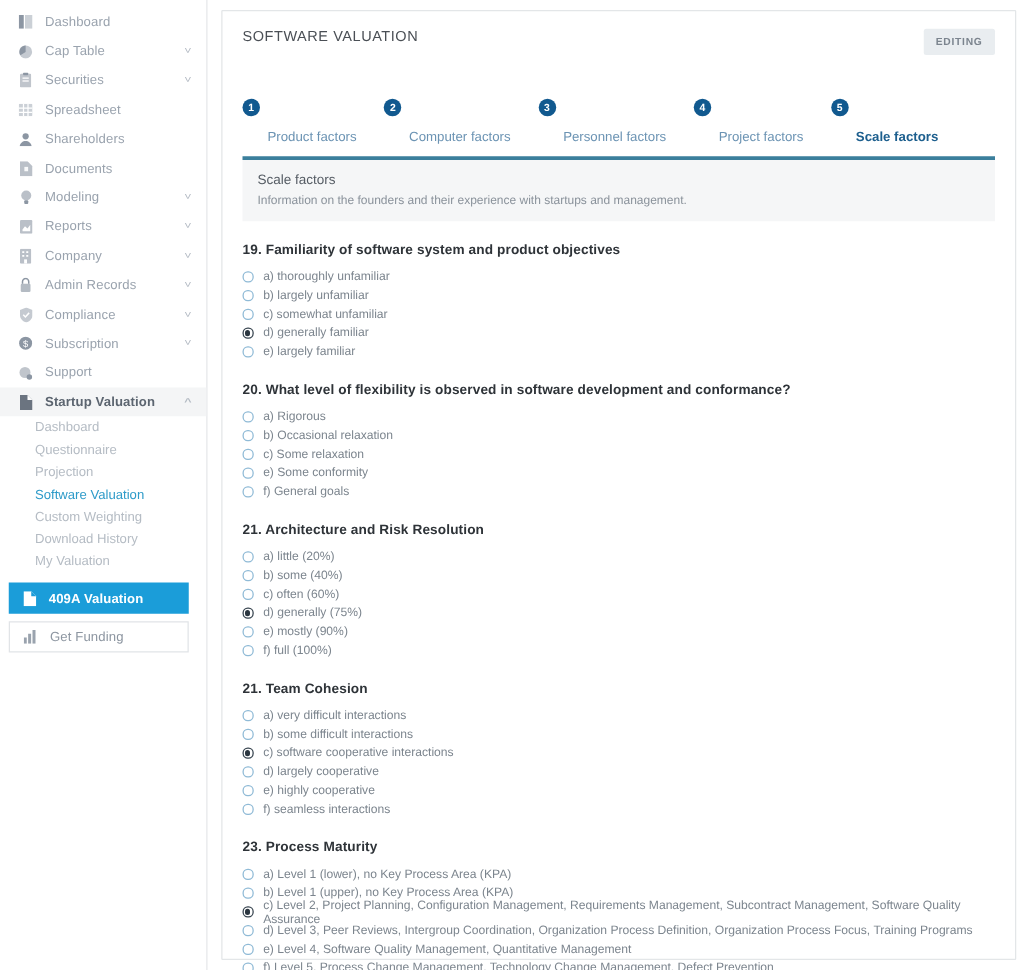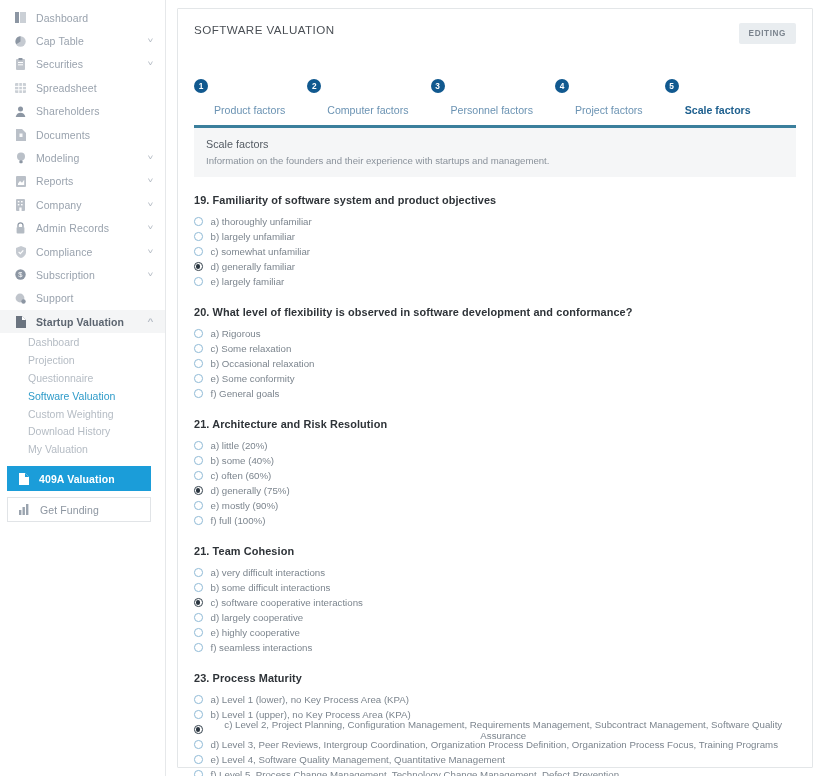--- a/index.html
+++ b/index.html
@@ -134,21 +134,20 @@
   #qwrap { padding: 0 16px; }
   .q-block { margin-top: 17px; }
   .q-title {
     font-size: 10.9px; font-weight: bold; color: #2e3338;
     margin-bottom: 8px; letter-spacing: .1px;
   }
   .opt {
     display: flex; align-items: center;
     height: 15px; margin-bottom: 0px;
     cursor: pointer;
-    text-align: center;
   }
   .radio {
     width: 8.5px; height: 8.5px; min-width: 8.5px;
     border-radius: 50%;
     border: 1.2px solid #8fbad6;
     margin-right: 8px;
     display: flex; align-items: center; justify-content: center;
     background: #fff;
   }
   .opt.sel .radio { border-color: #35424d; }
@@ -333,24 +332,24 @@
             </svg>
         </span>
         <span class="lbl">Startup Valuation</span>
         <span class="car">^</span>
       </div>
       <div id="sub-list">
           <div class="sub-item">
             <span>Dashboard</span>
           </div>
           <div class="sub-item">
+            <span>Questionnaire</span>
+          </div>
+          <div class="sub-item">
             <span>Projection</span>
-          </div>
-          <div class="sub-item">
-            <span>Questionnaire</span>
           </div>
           <div class="sub-item active">
             <span>Software Valuation</span>
           </div>
           <div class="sub-item">
             <span>Custom Weighting</span>
           </div>
           <div class="sub-item">
             <span>Download History</span>
           </div>
@@ -445,25 +444,25 @@
             </div>
           </div>
           <div class="q-block">
             <div class="q-title">20. What level of flexibility is observed in software development and conformance?</div>
             <div class="opt">
               <span class="radio"></span>
               <span class="otxt">a) Rigorous</span>
             </div>
             <div class="opt">
               <span class="radio"></span>
+              <span class="otxt">b) Occasional relaxation</span>
+            </div>
+            <div class="opt">
+              <span class="radio"></span>
               <span class="otxt">c) Some relaxation</span>
-            </div>
-            <div class="opt">
-              <span class="radio"></span>
-              <span class="otxt">b) Occasional relaxation</span>
             </div>
             <div class="opt">
               <span class="radio"></span>
               <span class="otxt">e) Some conformity</span>
             </div>
             <div class="opt">
               <span class="radio"></span>
               <span class="otxt">f) General goals</span>
             </div>
           </div>

